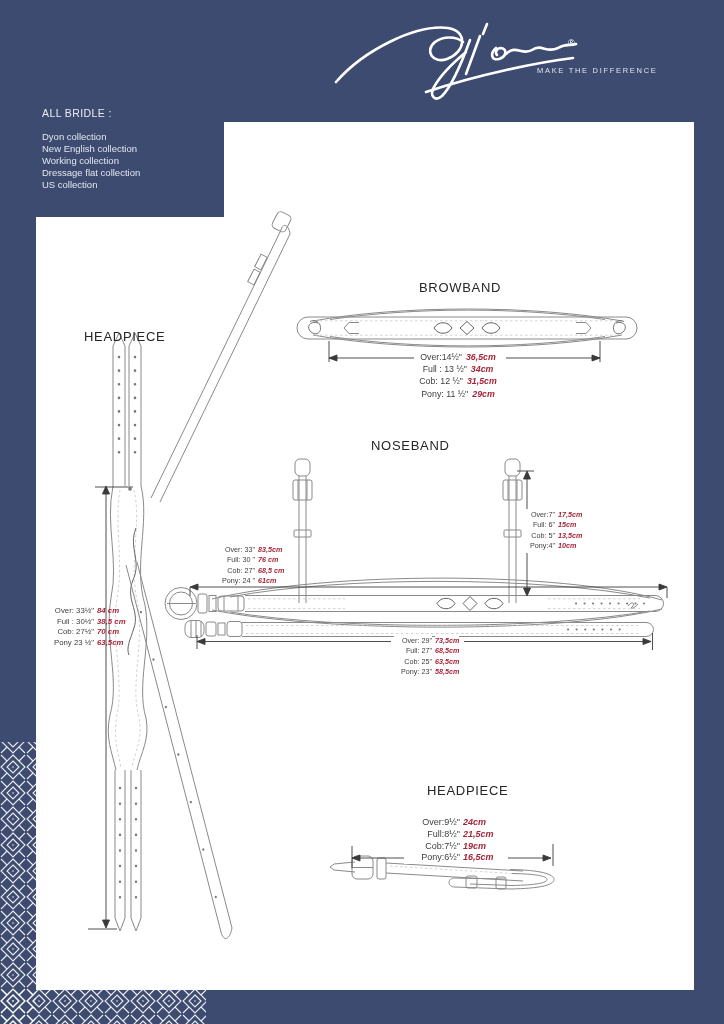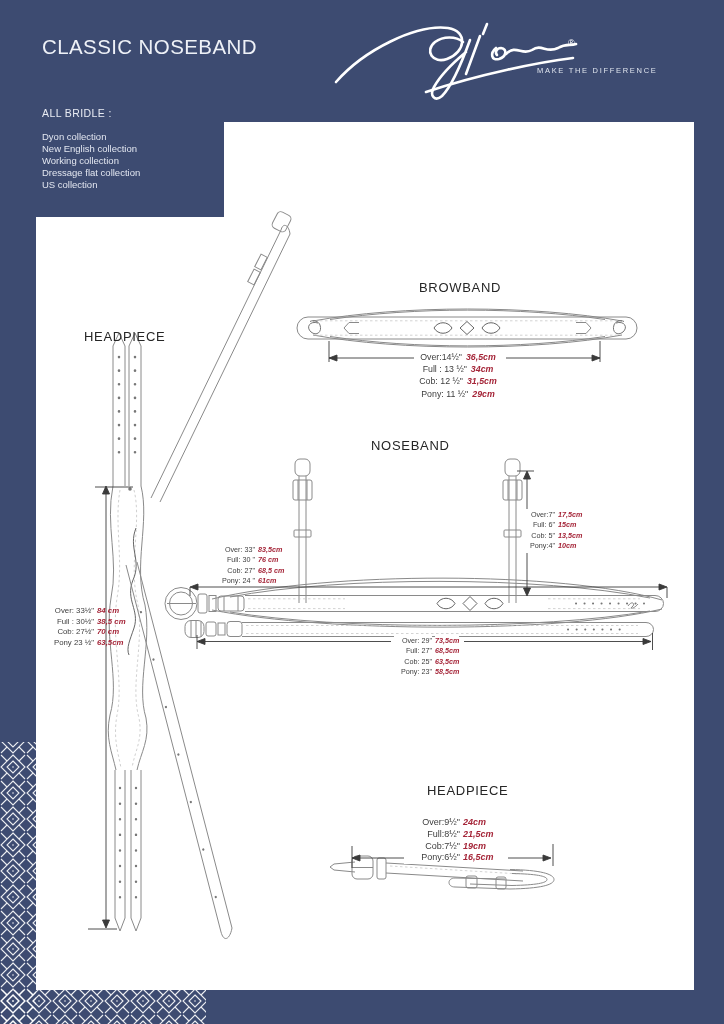--- a/index.html
+++ b/index.html
@@ -51,21 +51,20 @@
       <path d="M13,1 L25,13 L13,25 L1,13 Z M13,7 L19,13 L13,19 L7,13 Z" stroke="#ffffff" fill="none" stroke-width="1.1"></path>
       <path d="M1,1 L7,7 M25,1 L19,7 M1,25 L7,19 M25,25 L19,19 M13,13 l0,0" stroke="#ffffff" fill="none" stroke-width="1.1"></path>
       <circle cx="13" cy="13" r="0.8" fill="#ffffff"></circle>
     </pattern>
   </defs>
   <rect x="0" y="742" width="36" height="282" fill="url(#celt)" opacity="0.9"></rect>
   <rect x="0" y="990" width="206" height="34" fill="url(#celt)" opacity="0.9"></rect>
 </svg>
 
 <div class="doc-title">
-  <div>CLASSIC NOSEBAND</div>
 </div>
 
 <svg class="logo-svg" width="256" height="94" viewBox="0 0 256 94">
   <g stroke="#ffffff" stroke-width="2.6" fill="none" stroke-linecap="round">
     <path d="M6,70 C34,38 86,12 118,16 C138,19 136,40 117,47 C103,52 94,39 105,30 C113,24 126,24 133,30"></path>
     <path d="M140,28 C132,50 122,74 112,84 C105,90 99,84 104,75 C110,64 124,50 136,40"></path>
     <path d="M150,24 C144,40 139,54 136,62"></path>
     <path d="M157,12 L153,22"></path>
     <path d="M166,36 C160,41 161,49 169,47 C176,45 178,37 171,36 C166,36 165,41 167,43"></path>
     <path d="M176,42 C186,32 192,44 202,38 C212,31 216,42 228,36 C236,31 240,34 246,32"></path>

